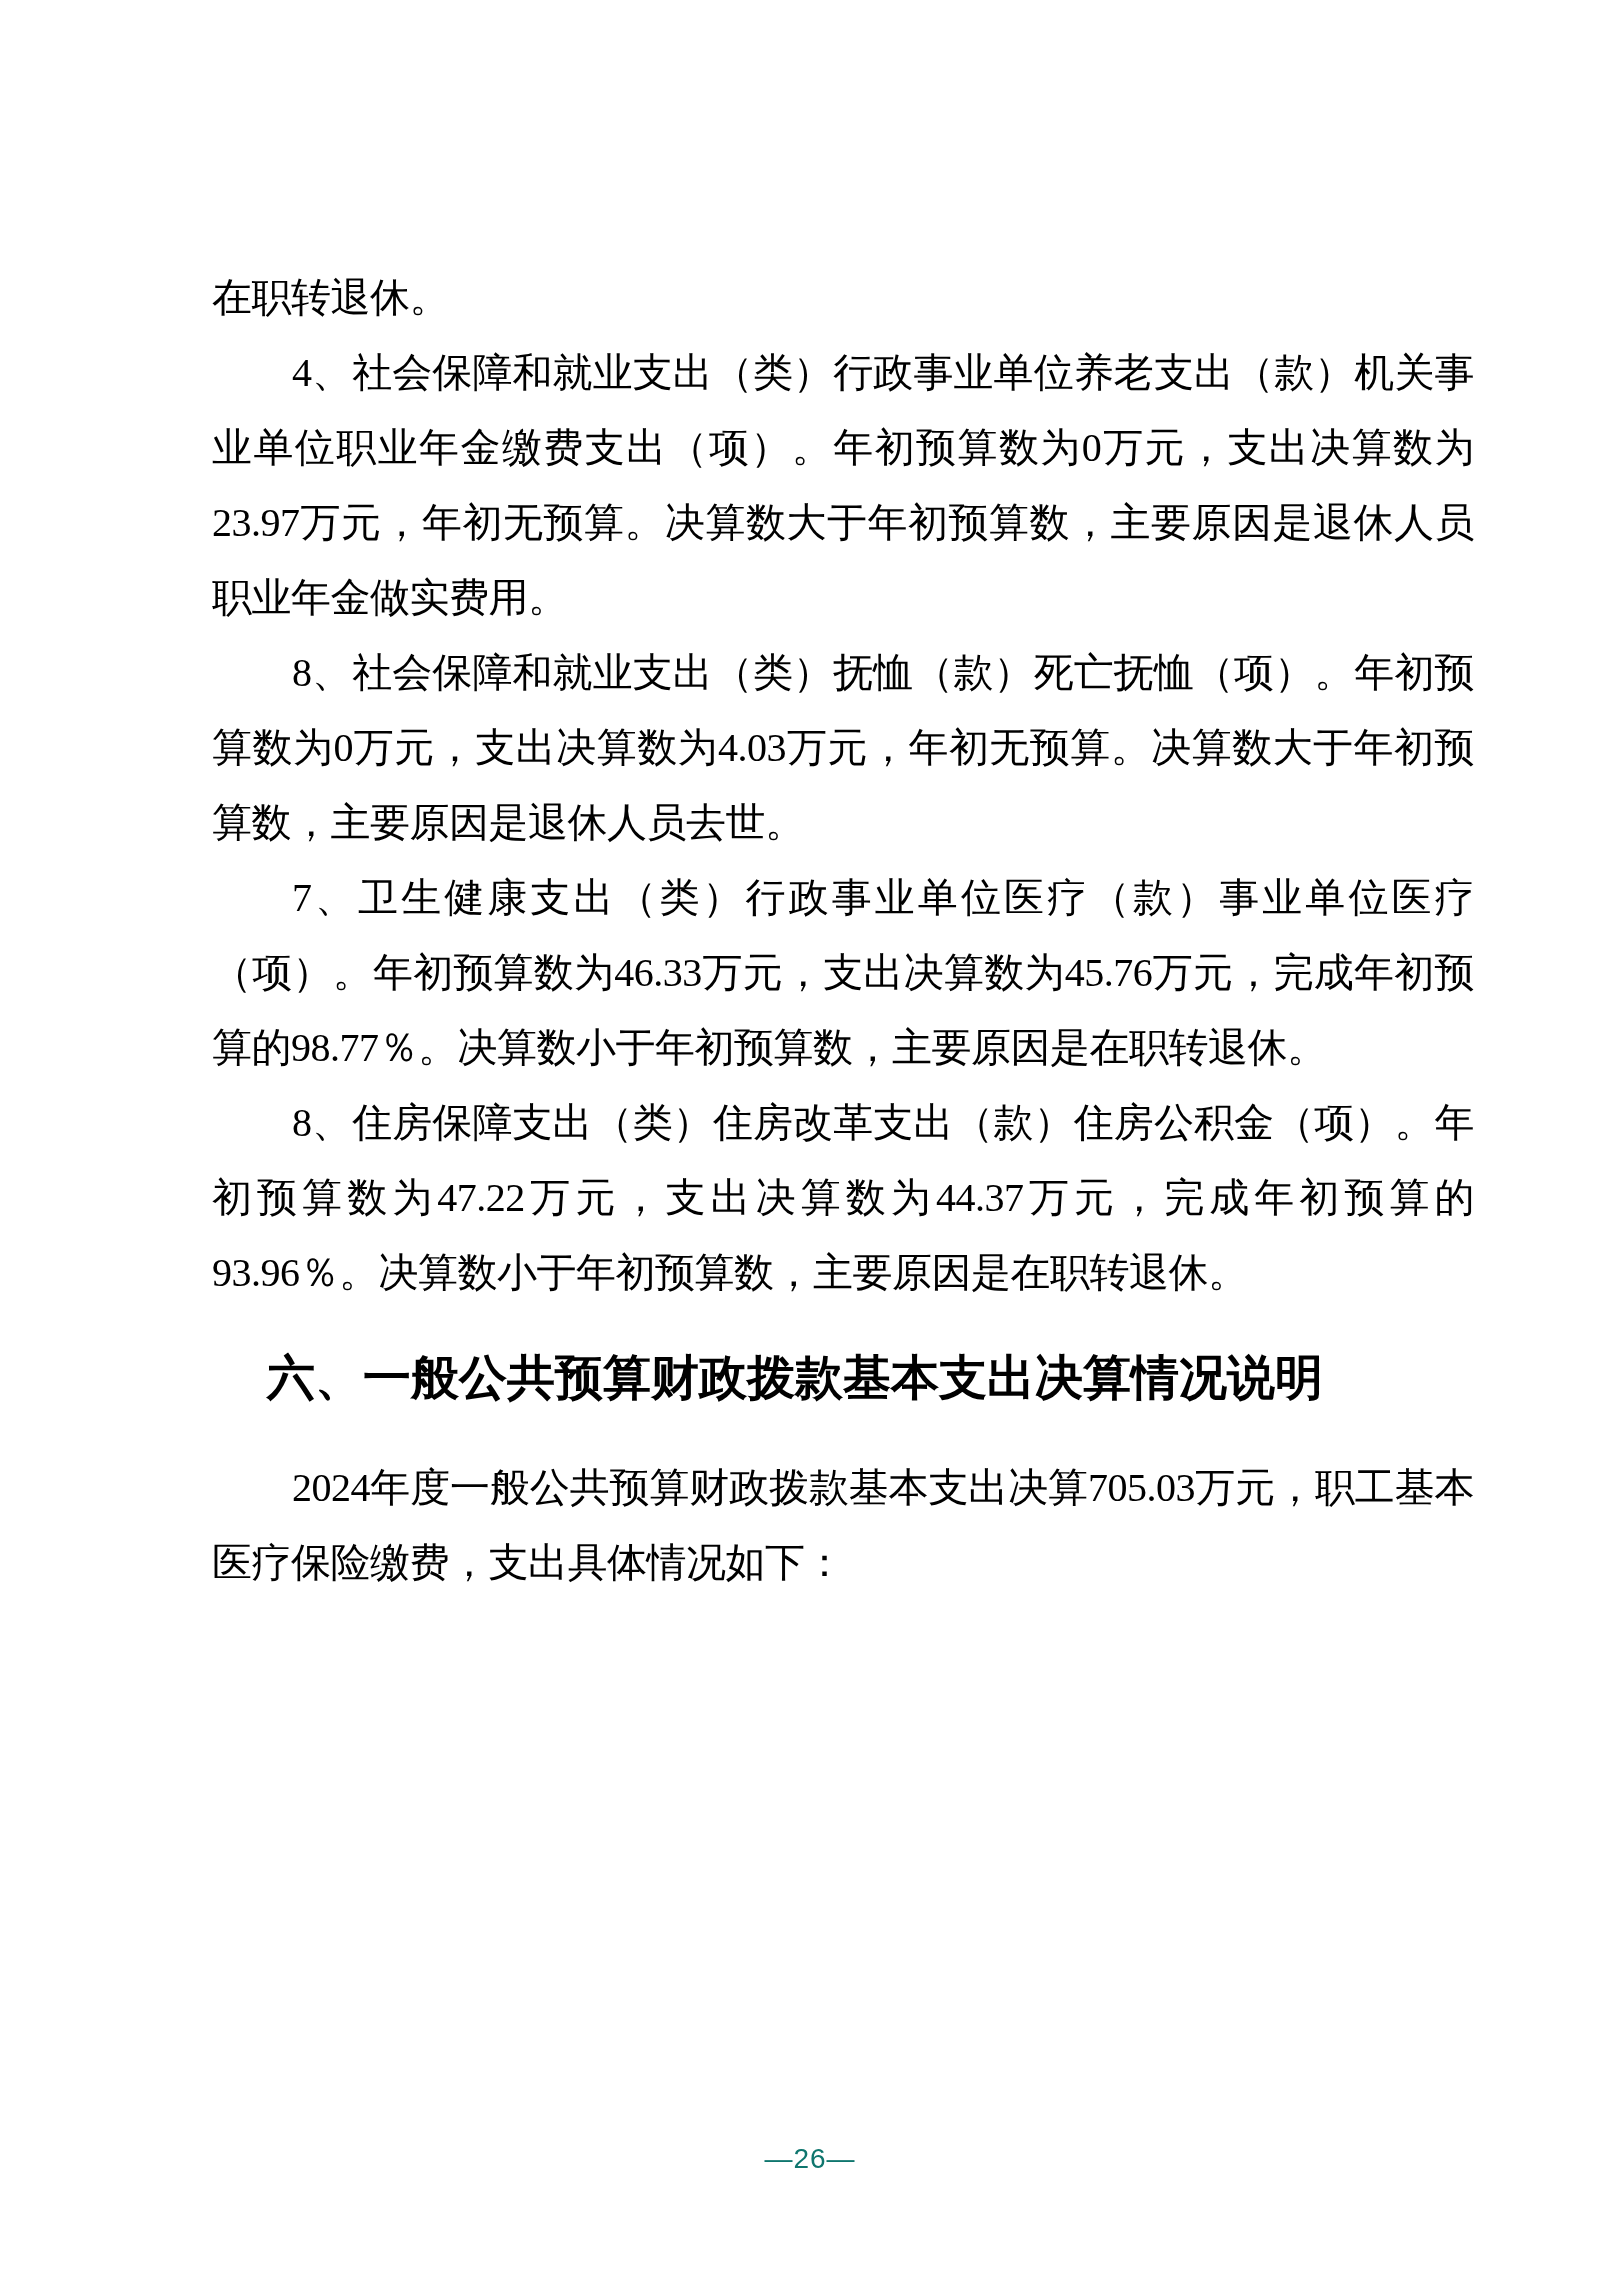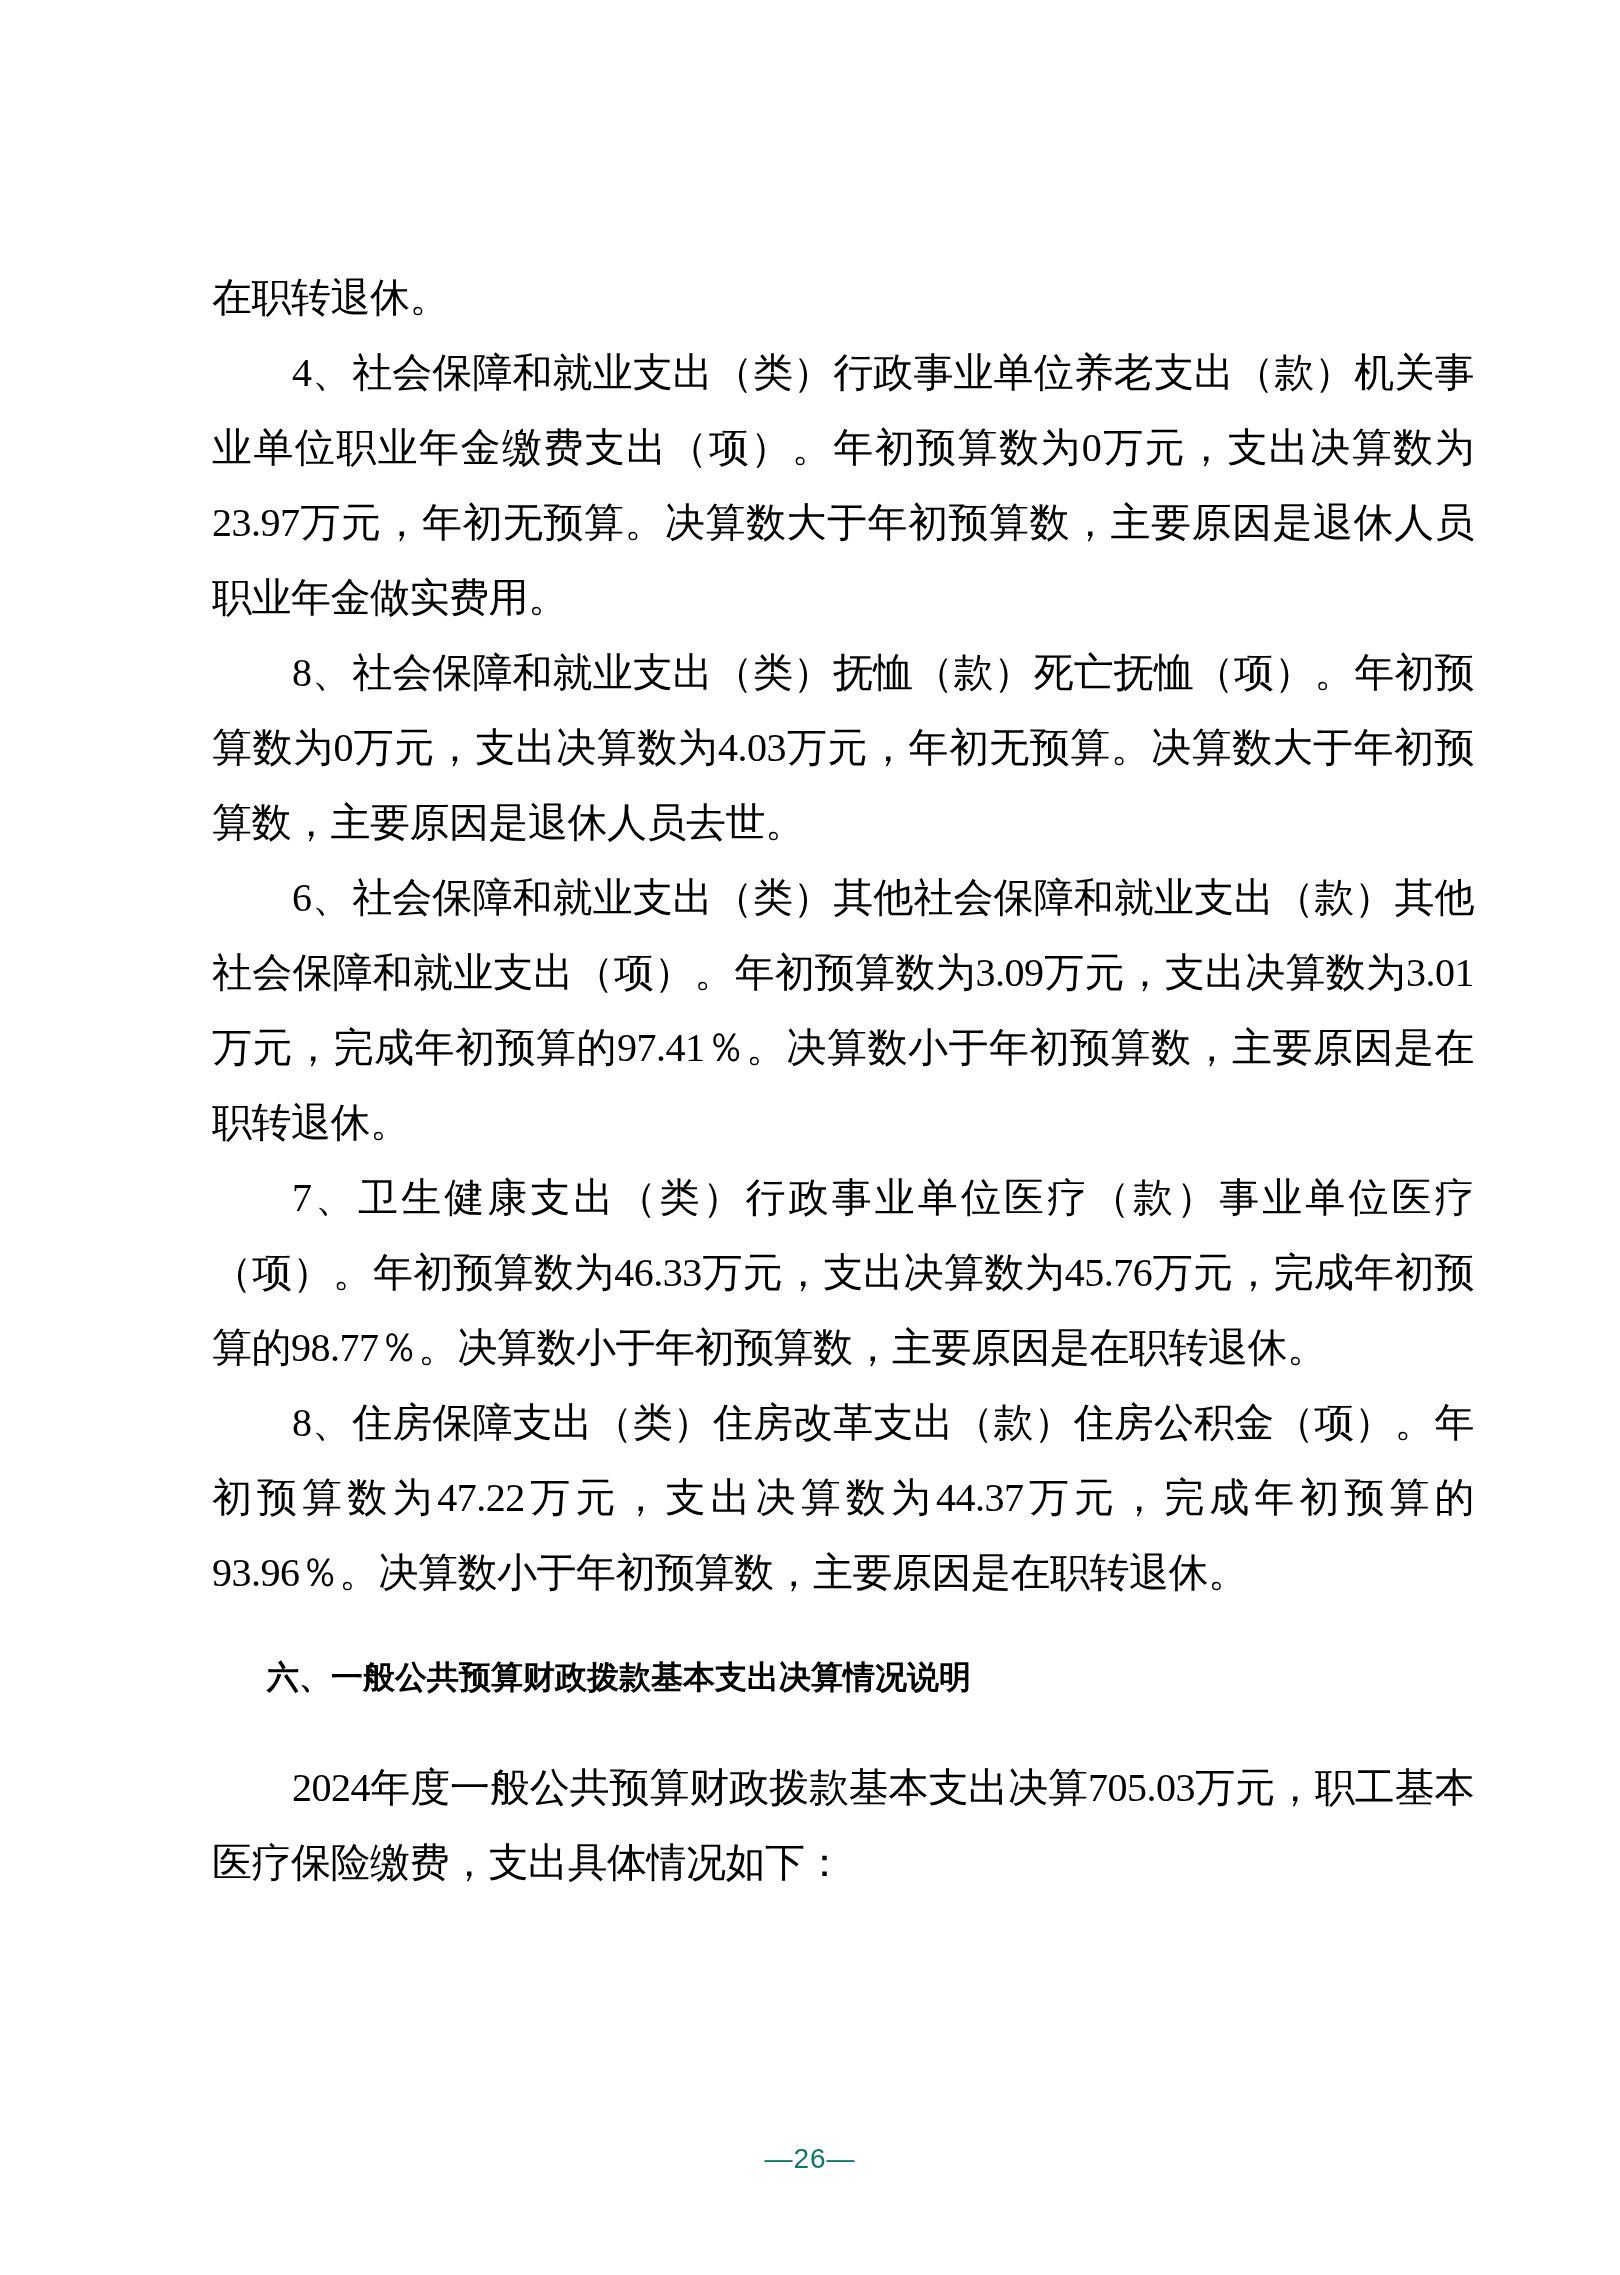--- a/index.html
+++ b/index.html
@@ -34,21 +34,21 @@
     letter-spacing: -0.5px;
     text-align: justify;
     text-justify: inter-ideograph;
     font-weight: 400;
   }
   .para.indent {
     text-indent: 80px;
   }
   .heading {
     margin: 30px 0 35px 0;
-    font-size: 32px;
+    font-size: 48px;
     line-height: 75px;
     text-indent: 55px;
     font-weight: 700;
     font-family: "Liberation Sans", "DejaVu Sans", sans-serif;
     color: #000000;
   }
   footer.page-footer {
     position: absolute;
     left: 0;
     right: 0;
@@ -63,21 +63,20 @@
   }
 </style>
 </head>
 <body>
 
 <main class="page">
   <section class="doc-body" id="doc-blocks">
       <p class="para">在职转退休。</p>
       <p class="para indent">4、社会保障和就业支出（类）行政事业单位养老支出（款）机关事业单位职业年金缴费支出（项）。年初预算数为0万元，支出决算数为23.97万元，年初无预算。决算数大于年初预算数，主要原因是退休人员职业年金做实费用。</p>
       <p class="para indent">8、社会保障和就业支出（类）抚恤（款）死亡抚恤（项）。年初预算数为0万元，支出决算数为4.03万元，年初无预算。决算数大于年初预算数，主要原因是退休人员去世。</p>
-      <p class="para indent">6、社会保障和就业支出（类）其他社会保障和就业支出（款）其他社会保障和就业支出（项）。年初预算数为3.09万元，支出决算数为3.01万元，完成年初预算的97.41％。决算数小于年初预算数，主要原因是在职转退休。</p>
       <p class="para indent">7、卫生健康支出（类）行政事业单位医疗（款）事业单位医疗（项）。年初预算数为46.33万元，支出决算数为45.76万元，完成年初预算的98.77％。决算数小于年初预算数，主要原因是在职转退休。</p>
       <p class="para indent">8、住房保障支出（类）住房改革支出（款）住房公积金（项）。年初预算数为47.22万元，支出决算数为44.37万元，完成年初预算的93.96％。决算数小于年初预算数，主要原因是在职转退休。</p>
       <h2 class="heading">六、一般公共预算财政拨款基本支出决算情况说明</h2>
       <p class="para indent">2024年度一般公共预算财政拨款基本支出决算705.03万元，职工基本医疗保险缴费，支出具体情况如下：</p>
     </section>
   <footer class="page-footer">
     <span class="page-number">—26—</span>
   </footer>
 </main>
 

